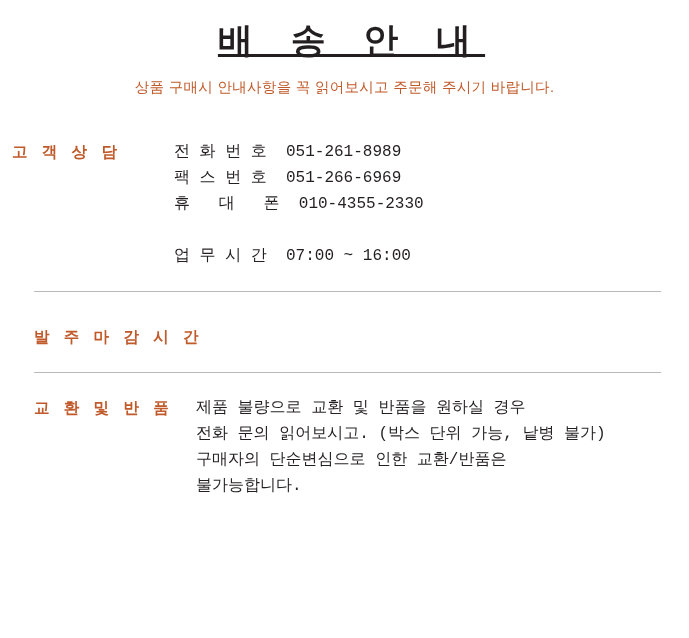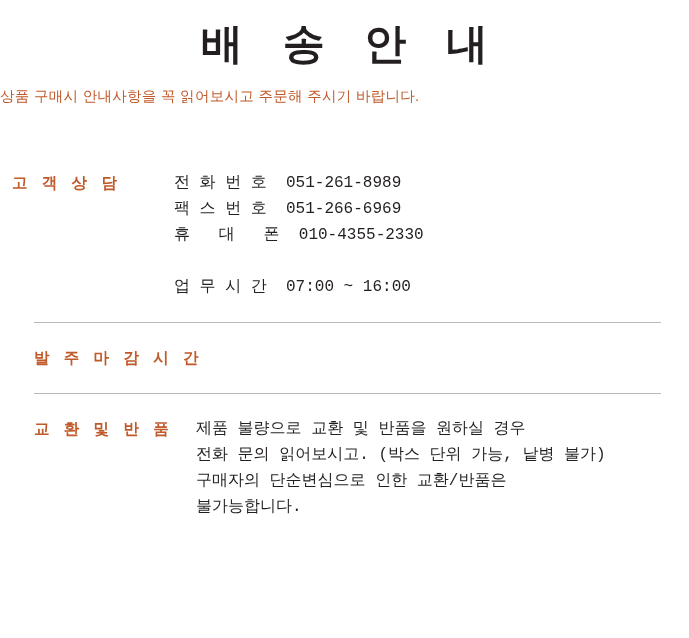--- a/index.html
+++ b/index.html
@@ -15,30 +15,31 @@
     overflow: hidden;
   }
   .page {
     position: relative;
     width: 689px;
     height: 638px;
     box-sizing: border-box;
   }
   .title {
     text-align: center;
-    font-size: 42px;
+    font-size: 35px;
     font-weight: bold;
     letter-spacing: 14px;
     color: #231f20;
     padding-top: 18px;
     line-height: 1.25;
     text-indent: 14px;
+    text-decoration: underline;
   }
   .subtitle {
-    text-align: left;
+    text-align: center;
     font-size: 14.5px;
     color: #c05a2a;
     margin-top: 16px;
     letter-spacing: 0.3px;
   }
   .section {
     display: flex;
     align-items: flex-start;
     padding: 0 28px 0 34px;
     box-sizing: border-box;
@@ -64,23 +65,23 @@
     font-family: Liberation Mono, monospace;
   }
   .spacer-row {
     height: 26px;
   }
   .divider {
     border: none;
     border-top: 1px solid #b9b9b9;
     margin: 0 28px 0 34px;
   }
-  #contact-section { margin-top: 64px; padding-left: 12px; }
+  #contact-section { margin-top: 42px; padding-left: 12px; }
   #contact-divider { margin-top: 22px; }
-  #order-section { margin-top: 22px; }
+  #order-section { margin-top: 32px; }
   #order-divider { margin-top: 22px; }
   #return-section { margin-top: 22px; }
 </style>
 </head>
 <body>
 
 <div class="page">
 
   <div class="title">배 송 안 내</div>
 

